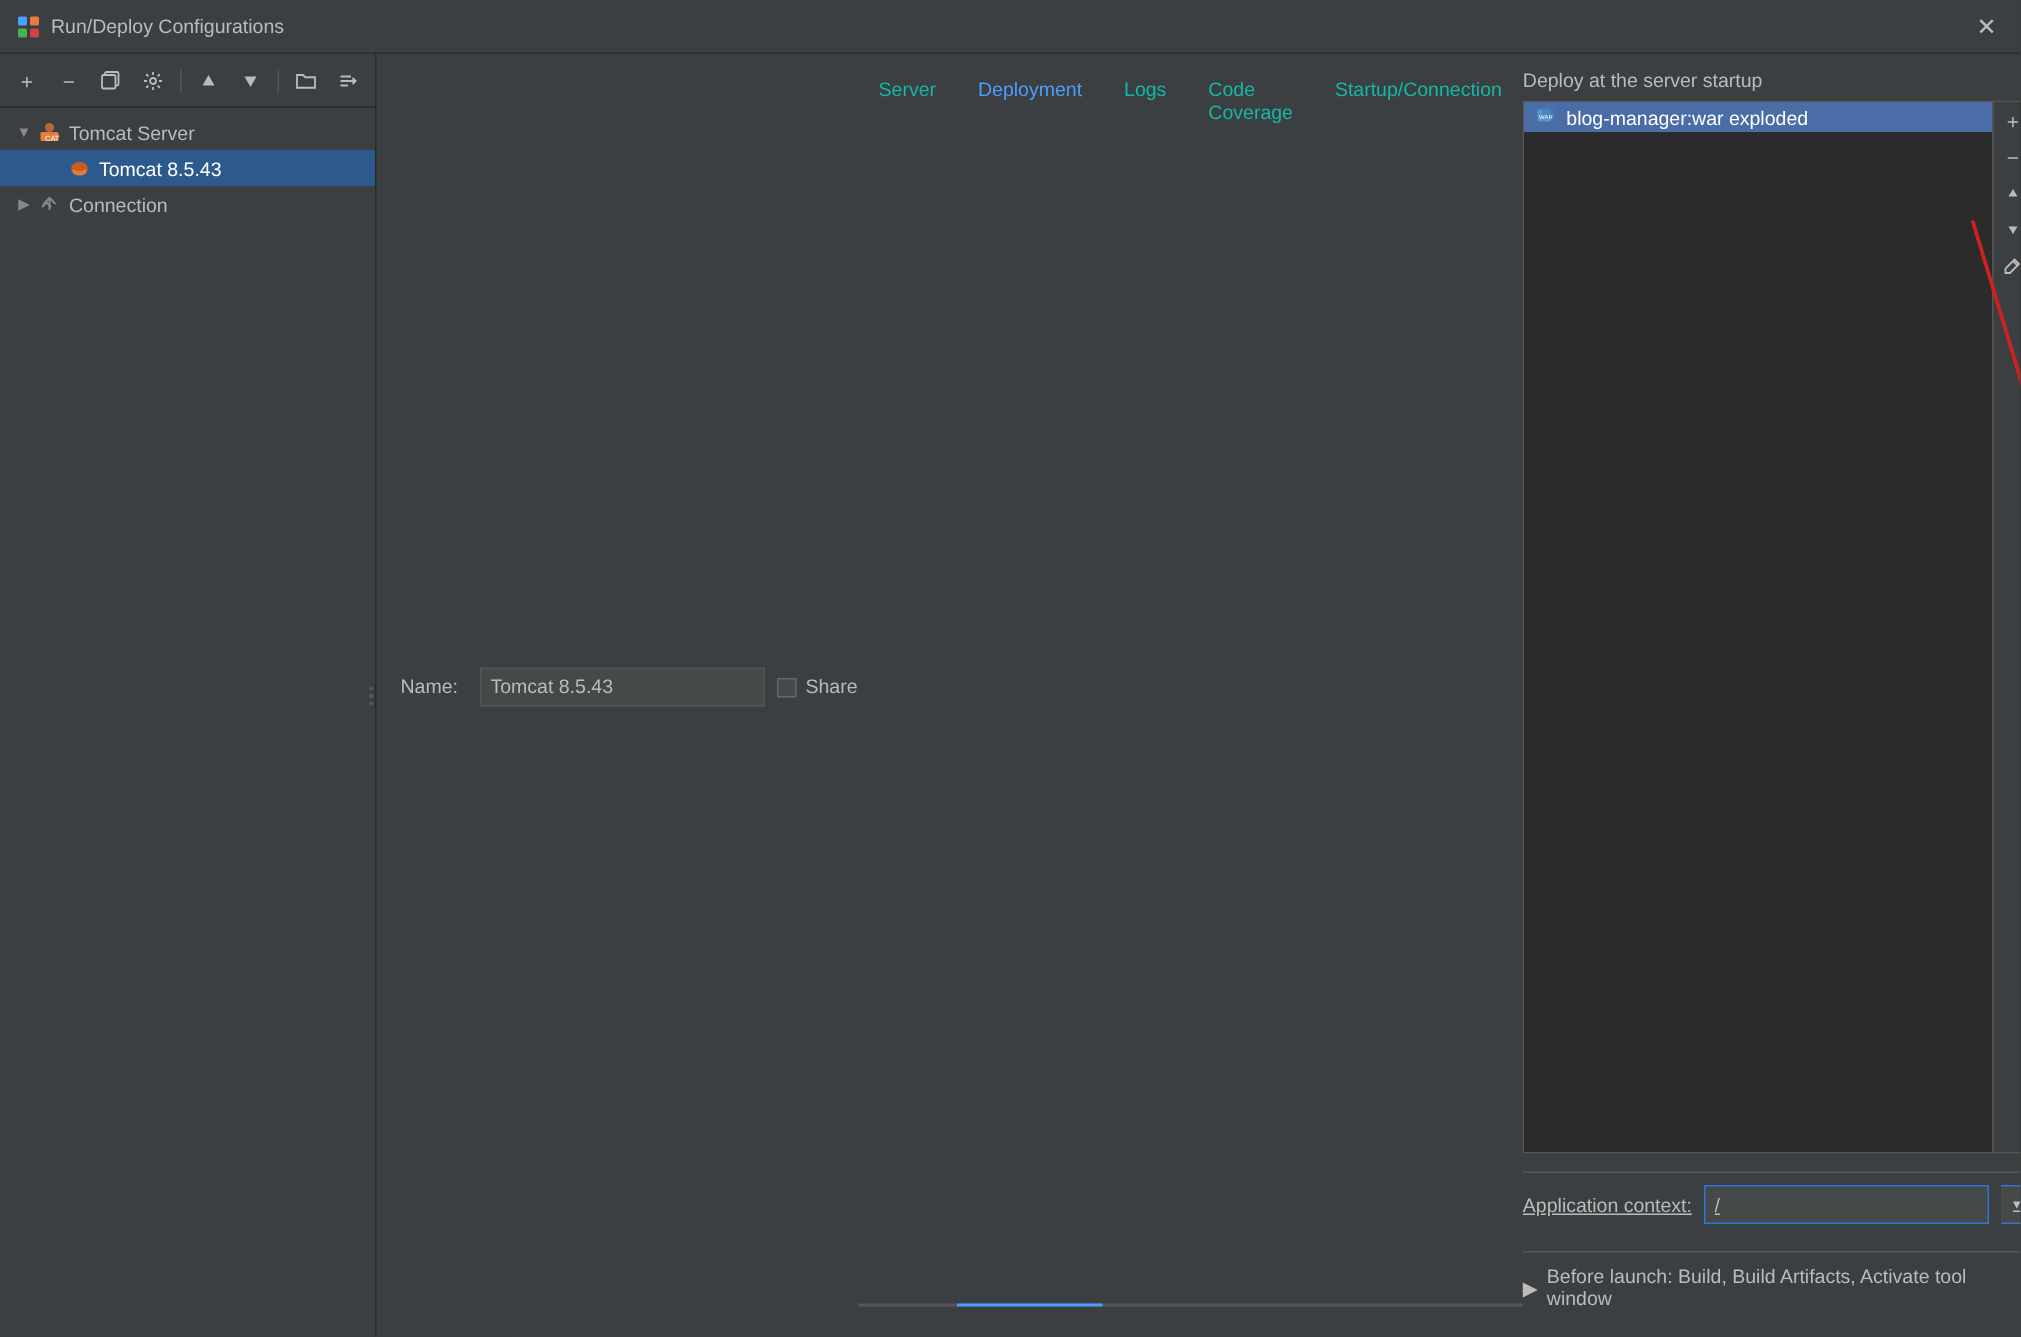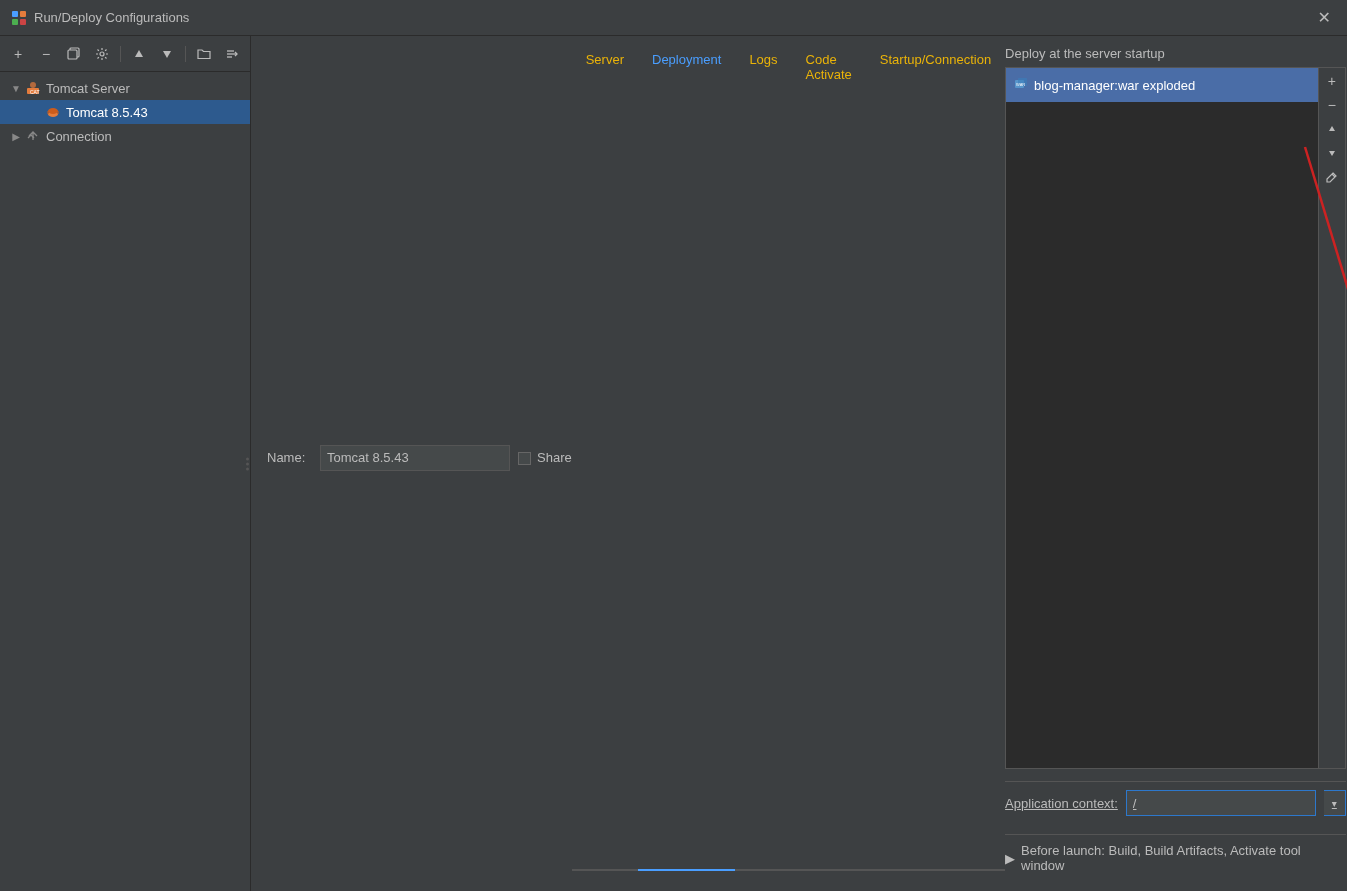--- a/index.html
+++ b/index.html
@@ -198,21 +198,21 @@
 
     
     .tabs-bar {
       display: flex;
       border-bottom: 2px solid #555;
       margin-bottom: 10px;
     }
     .tab {
       padding: 6px 14px;
       cursor: pointer;
-      color: #eab308;
+      color: #14b8a6;
       font-size: 13px;
       border-bottom: 2px solid transparent;
       margin-bottom: -2px;
     }
     .tab.active {
       color: #4a9eff;
       border-bottom: 2px solid #4a9eff;
     }
 
     
@@ -234,21 +234,21 @@
       position: relative;
       min-height: 0;
     }
     .deploy-list {
       flex: 1;
       overflow-y: auto;
     }
     .deploy-item {
       display: flex;
       align-items: center;
-      height: 34px;
+      height: 20px;
       padding: 0 8px;
       cursor: pointer;
       background: #4a6da7;
       color: #ffffff;
     }
     .deploy-item-icon {
       margin-right: 6px;
       font-size: 12px;
     }
     .deploy-item-label {
@@ -453,21 +453,21 @@
       <div class="share-area">
         <input type="checkbox" class="share-checkbox" style="">
         <span>Share</span>
       </div>
     </div>
 
     <div class="tabs-bar">
       <div class="tab">Server</div>
       <div class="tab active">Deployment</div>
       <div class="tab">Logs</div>
-      <div class="tab">Code Activate</div>
+      <div class="tab">Code Coverage</div>
       <div class="tab">Startup/Connection</div>
     </div>
 
     <div class="deployment-content">
       <div class="deploy-label">Deploy at the server startup</div>
 
       <div style="flex:1; display:flex; flex-direction:column; position:relative; min-height: 0;">
         <div class="deploy-list-area">
           <div class="deploy-list">
             <div class="deploy-item">

